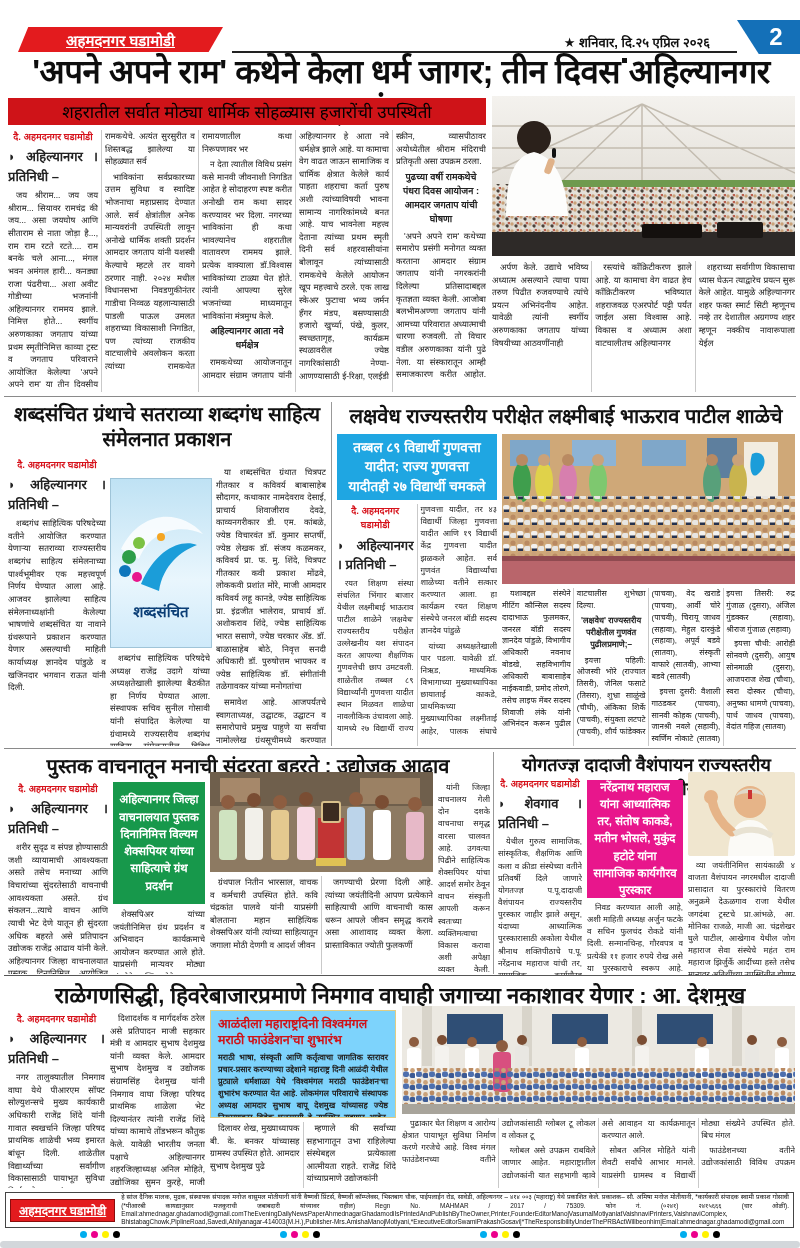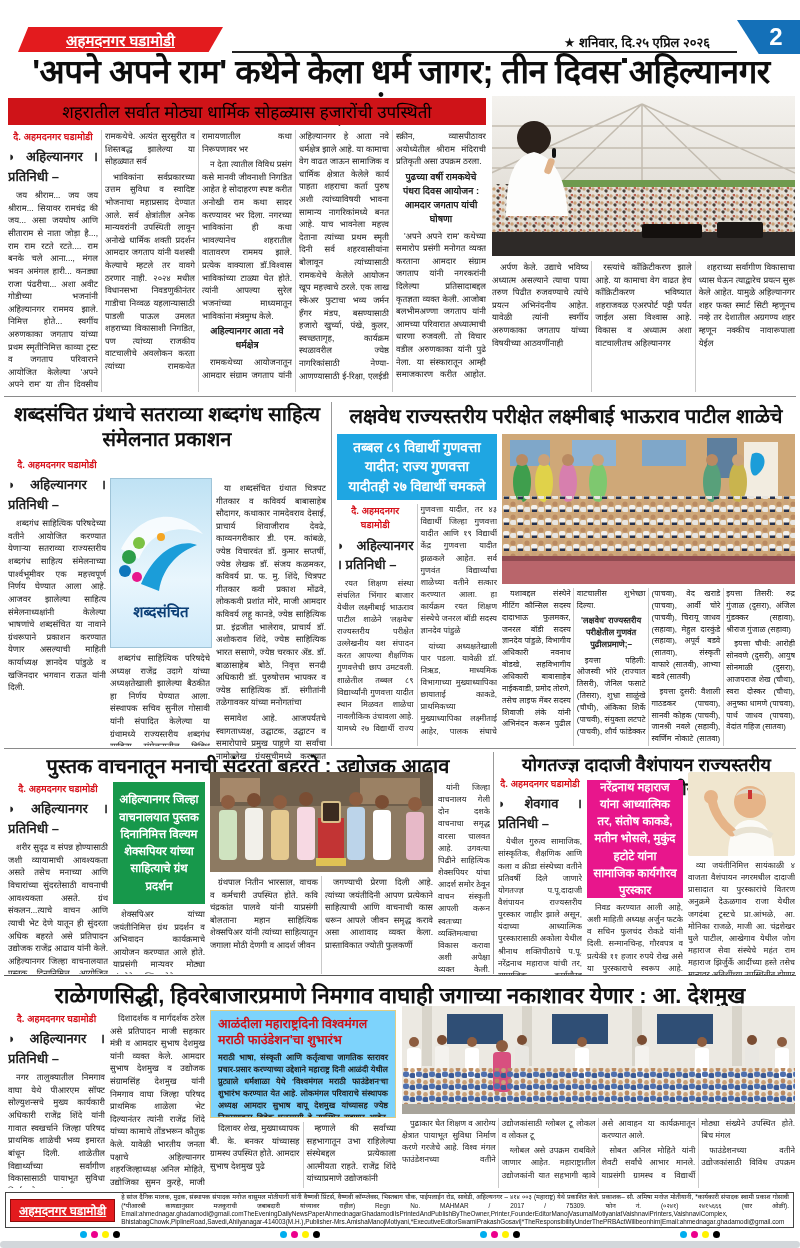--- a/index.html
+++ b/index.html
@@ -138,21 +138,21 @@
       <circle cx="14" cy="92" r="6" fill="#0e76bc"></circle>
         <circle cx="26" cy="98" r="5" fill="#e8168c"></circle>
       <path d="M30 105 C45 70 70 60 86 66 C70 72 52 86 48 112 Z" fill="#1b9dd9"></path>
       <circle cx="50" cy="58" r="4" fill="#f5a623"></circle>
     </svg>
     <div class="cover-title">शब्दसंचित</div>
   </div>
   <div class="abs bt" style="left:110px;top:652px;width:100px;height:94px;overflow:hidden;text-align:justify;">
     <p>शब्दगंध साहित्यिक परिषदेचे अध्यक्ष राजेंद्र उदागे यांच्या अध्यक्षतेखाली झालेल्या बैठकीत हा निर्णय घेण्यात आला. संस्थापक सचिव सुनील गोसावी यांनी संपादित केलेल्या या ग्रंथामध्ये राज्यस्तरीय शब्दगंध साहित्य संमेलनातील विविध अध्यक्षांच्या भाषणांचा समावेश करण्यात आला आहे.</p>
   </div>
-  <div class="abs cols bt" style="left:216px;top:482px;width:110px;height:288px;column-count:1;">
+  <div class="abs cols bt" style="left:216px;top:466px;width:110px;height:288px;column-count:1;">
     <p>या शब्दसंचित ग्रंथात चित्रपट गीतकार व कविवर्य बाबासाहेब सौदागर, कथाकार नामदेवराव देसाई, प्राचार्य शिवाजीराव देवढे, काव्यनगरीकार डी. एम. कांबळे, ज्येष्ठ विचारवंत डॉ. कुमार सप्तर्षी, ज्येष्ठ लेखक डॉ. संजय कळमकर, कविवर्य प्रा. फ. मु. शिंदे, चित्रपट गीतकार कवी प्रकाश मोंढवे, लोककवी प्रशांत मोरे, माजी आमदार कविवर्य लहू कानडे, ज्येष्ठ साहित्यिक प्रा. इंद्रजीत भालेराव, प्राचार्य डॉ. अशोकराव शिंदे, ज्येष्ठ साहित्यिक भारत ससाणे, ज्येष्ठ चरकार ॲड. डॉ. बाळासाहेब बोठे, निवृत्त सनदी अधिकारी डॉ. पुरुषोत्तम भापकर व ज्येष्ठ साहित्यिक डॉ. संगीतांनी तळेगावकर यांच्या मनोगतांचा</p>
     <p>समावेश आहे. आजपर्यंतचे स्वागताध्यक्ष, उद्घाटक, उद्घाटन व समारोपाचे प्रमुख पाहुणे या सर्वांचा नामोल्लेख ग्रंथसूचीमध्ये करण्यात आला आहे. मराठी साहित्याचे अभ्यासक, विद्यार्थी व प्राध्यापकांसाठी शब्दसंचित हा ग्रंथ महत्त्वाचा दस्तऐवज ठरणार असून, सतराव्या संमेलनाच्या उद्घाटनप्रसंगी या ग्रंथाचे प्रकाशन करण्यात येणार आहे. या बैठकीस संस्थापक सचिव सुनील गोसावी, अध्यक्ष राजेंद्र उदागे, उपाध्यक्ष प्राचार्य डॉ. जी. पी. ढाकणे, प्रा. डॉ. तुकाराम गोंदकर, भगवान राऊत, ज्ञानदेव पांडुळे, प्रा. डॉ. अशोक कानडे, गजेंद्र पवार, बबनराव गिरी, शाहीर भारत गाडेकर, मकरंद मोंढवे, गजेंद्र चोभे, प्रा. डॉ. अनिल गर्जे, सुभाष सोनचुगे, स्वाती दुबे, जयश्री झरेकर, शर्मिला गोसावी, प्रशांत सूर्यवंशी, हरिभाऊ नजन, बाळासाहेब गेदुक्कर यांच्यासह अनेक मान्यवर उपस्थित होते.</p>
   </div>
 
   <div class="abs vrule" style="left:331px;top:402px;height:344px;"></div>
 
   <div class="abs h2" style="left:337px;top:402px;width:458px;font-size:20px;">लक्षवेध राज्यस्तरीय परीक्षेत लक्ष्मीबाई भाऊराव पाटील शाळेचे यश</div>
   <div class="abs boxed blue-box" style="left:337px;top:434px;width:160px;height:66px;box-sizing:border-box;">तब्बल ८९ विद्यार्थी गुणवत्ता यादीत; राज्य गुणवत्ता यादीतही २७ विद्यार्थी चमकले</div>
   <div class="abs photo" style="left:502px;top:434px;width:293px;height:150px;">
     <svg width="293" height="150" viewBox="0 0 293 150">

